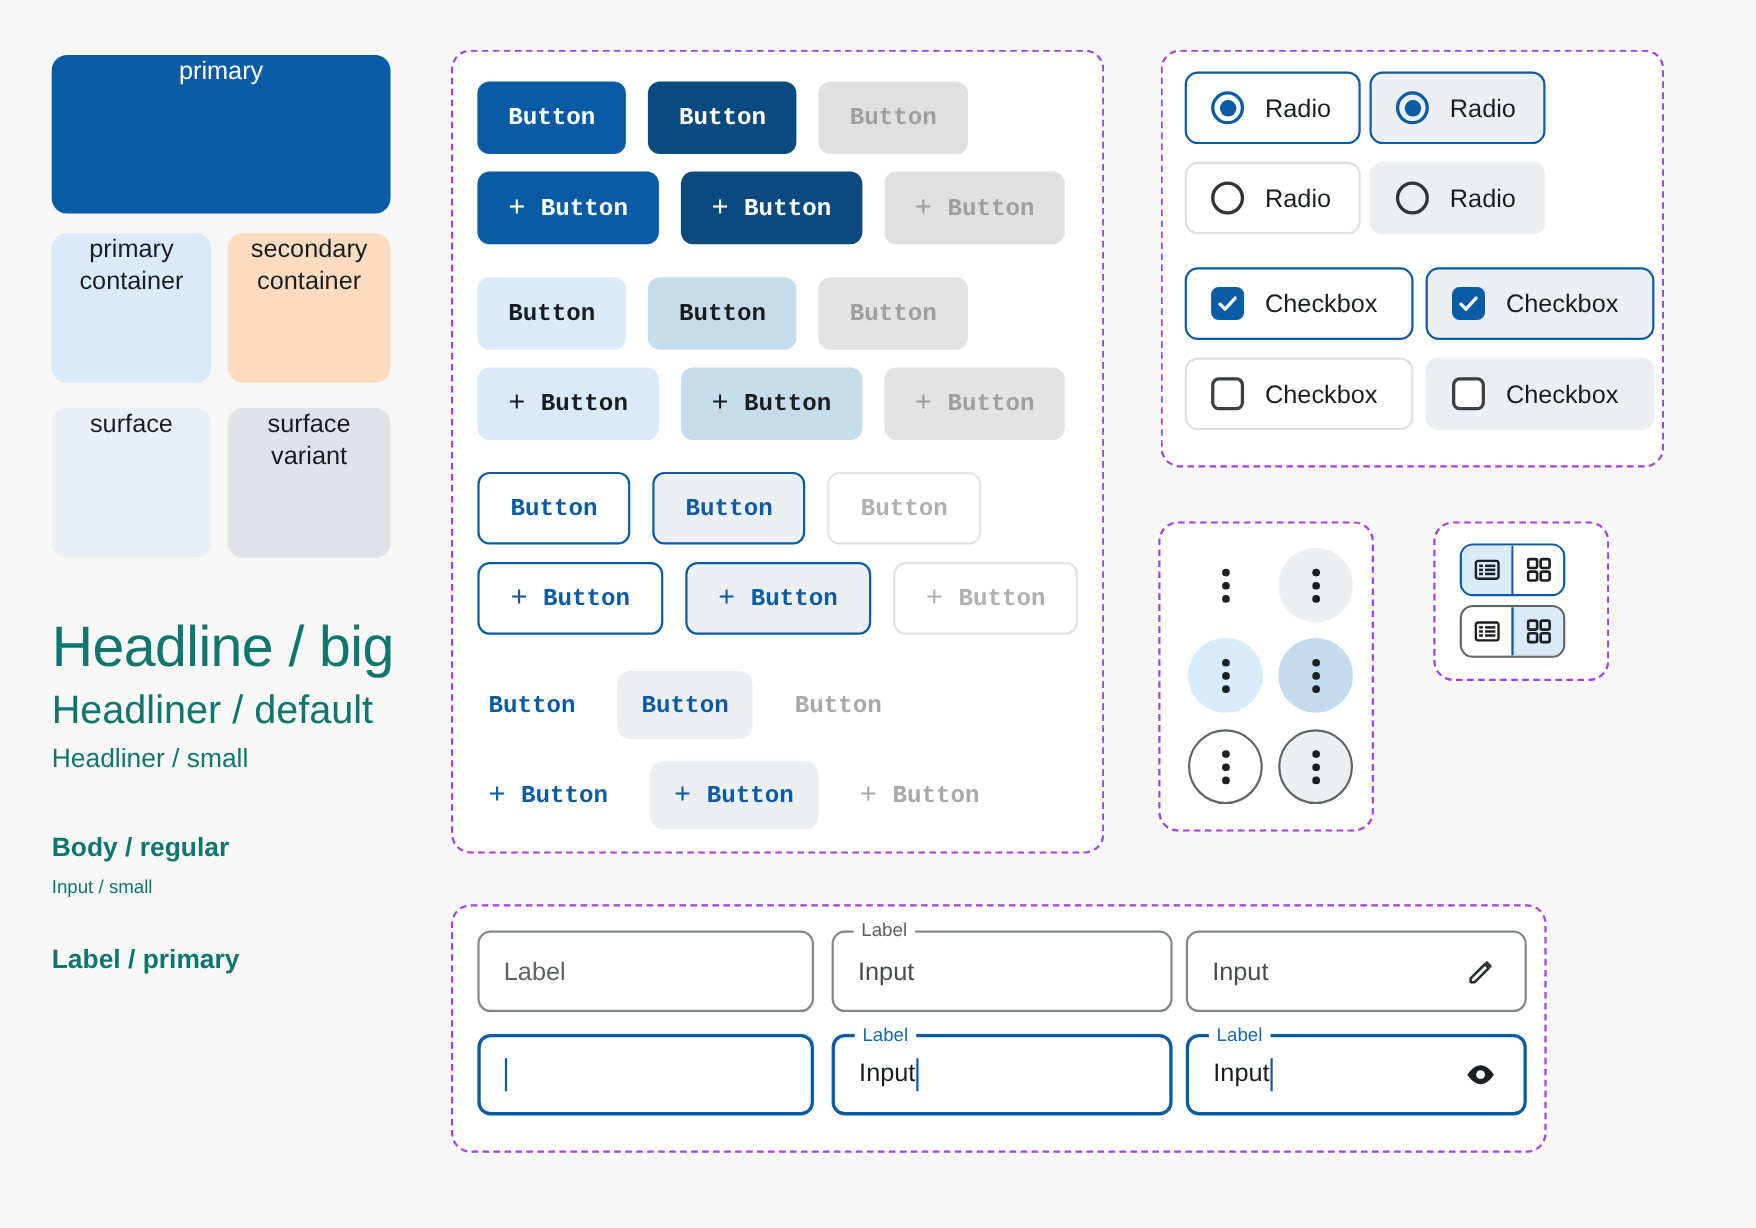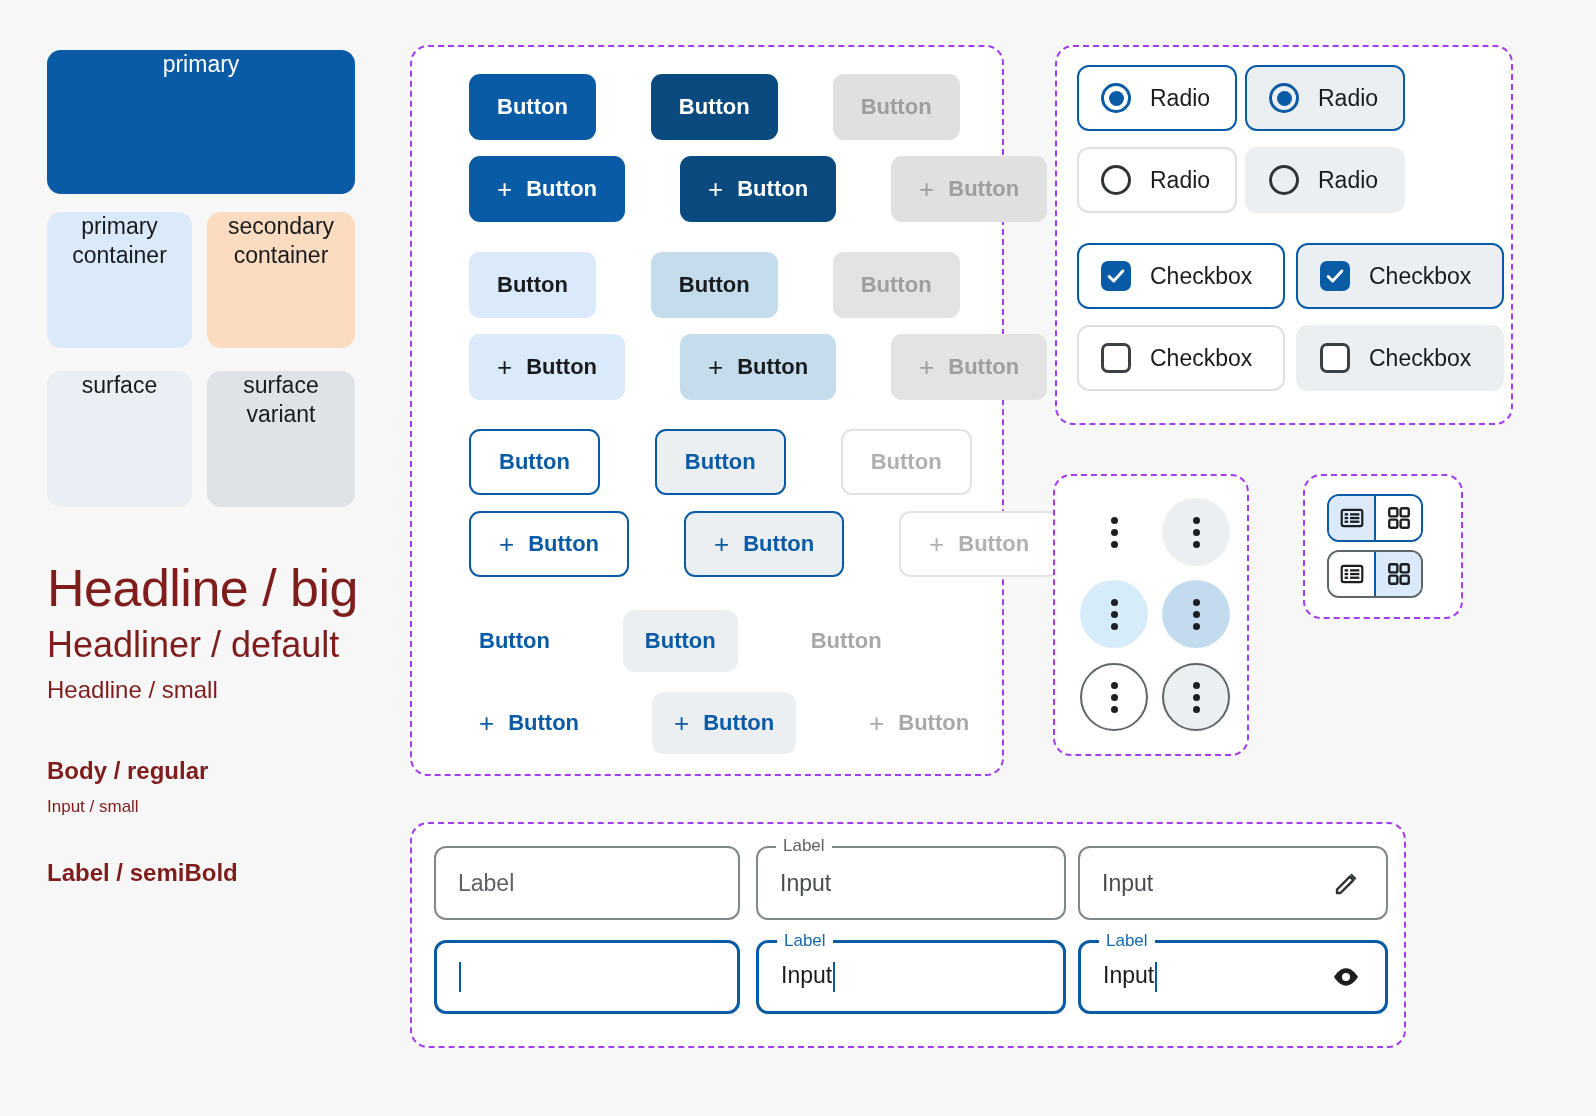--- a/index.html
+++ b/index.html
@@ -31,41 +31,40 @@
     font-size: 23px; line-height: 1.25;
     white-space: pre-line;
   }
   #sw-primary { left: 47px; top: 50px; width: 308px; height: 144px; background: #0a5ba5; color: #fff; }
   #sw-pc { left: 47px; top: 212px; width: 145px; height: 136px; background: #daeafb; color: #191c1e; }
   #sw-sc { left: 207px; top: 212px; width: 148px; height: 136px; background: #fbdcc0; color: #191c1e; }
   #sw-surface { left: 47px; top: 371px; width: 145px; height: 136px; background: #eaeff5; color: #191c1e; }
   #sw-sv { left: 207px; top: 371px; width: 148px; height: 136px; background: #dfe3e8; color: #191c1e; }
 
   
-  .type { position: absolute; left: 47px; color: #7f1d1d; white-space: nowrap; }
+  .type { position: absolute; left: 47px; color: #0f766e; white-space: nowrap; }
   #ty-h-big { top: 558px; font-size: 52px; font-weight: 400; letter-spacing: -0.5px; }
   #ty-h-def { top: 624px; font-size: 36px; font-weight: 500; }
   #ty-h-sm  { top: 676px; font-size: 24px; font-weight: 500; }
   #ty-b-reg { top: 757px; font-size: 24px; font-weight: 700; }
   #ty-b-sm  { top: 797px; font-size: 17px; font-weight: 400; }
   #ty-label { top: 859px; font-size: 24px; font-weight: 700; }
 
   
   #buttons-panel { left: 410px; top: 45px; width: 594px; height: 731px; }
   .btn-row { position: absolute; display: flex; align-items: center; }
   .btn {
     display: inline-flex; align-items: center; justify-content: center;
     gap: 14px;
     border-radius: 11px;
     font-size: 22px; font-weight: 600;
     height: 66px; padding: 0 28px;
     border: none; background: none;
-    font-family: Liberation Sans, sans-serif;
+    font-family: Liberation Mono, monospace;
     white-space: nowrap;
-    margin-left: 35px;
   }
   .btn .plus { font-size: 26px; font-weight: 500; line-height: 1; }
 
   .btn.filled      { background: #0a5ba5; color: #ffffff; }
   .btn.filled-hov  { background: #0a4a7e; color: #ffffff; }
   .btn.filled-dis  { background: #e0e0e0; color: #9e9e9e; }
   .btn.tonal       { background: #daeafb; color: #191c1e; }
   .btn.tonal-hov   { background: #c5dced; color: #191c1e; }
   .btn.tonal-dis   { background: #e3e3e3; color: #9e9e9e; }
   .btn.outlined    { background: #ffffff; color: #0a5ba5; border: 2px solid #0a5ba5; }
@@ -228,24 +227,24 @@
   <div class="swatch" id="sw-surface">
     <span>surface</span>
   </div>
   <div class="swatch" id="sw-sv">
     <span>surface
 variant</span>
   </div>
 
   <div class="type" id="ty-h-big">Headline / big</div>
   <div class="type" id="ty-h-def">Headliner / default</div>
-  <div class="type" id="ty-h-sm">Headline / small</div>
+  <div class="type" id="ty-h-sm">Headliner / small</div>
   <div class="type" id="ty-b-reg">Body / regular</div>
   <div class="type" id="ty-b-sm">Input / small</div>
-  <div class="type" id="ty-label">Label / semiBold</div>
+  <div class="type" id="ty-label">Label / primary</div>
 
   <div class="dashed" id="buttons-panel">
 
     <div class="btn-row" id="brow1">
       <button class="btn filled">Button</button>
       <button class="btn filled-hov">Button</button>
       <button class="btn filled-dis">Button</button>
     </div>
     <div class="btn-row" id="brow2">
       <button class="btn filled">

